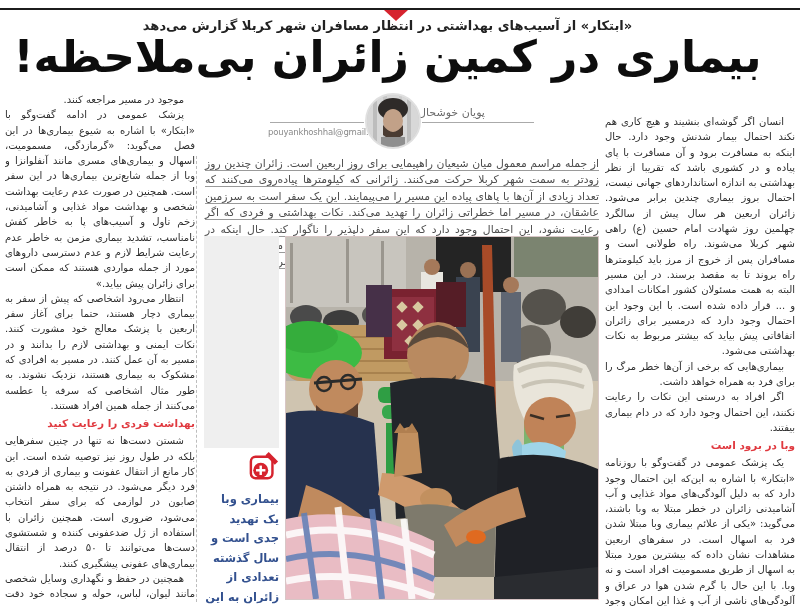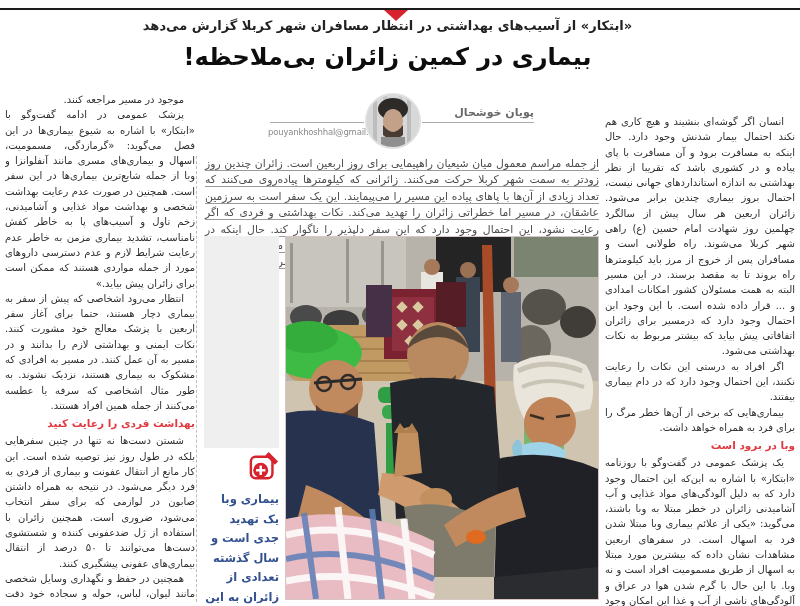--- a/index.html
+++ b/index.html
@@ -11,27 +11,27 @@
   }
   
   .top-rule { position:absolute; left:0; top:8px; width:800px; height:2px; background:#1c1c1c; }
   .red-tri {
     position:absolute; left:384px; top:10px; width:0; height:0;
     border-left:12px solid transparent; border-right:12px solid transparent;
     border-top:11px solid #d6232e;
   }
   .head-wrap { position:absolute; left:0; top:18px; width:775px; text-align:center; direction:rtl; }
   .kicker { font-size:13px; font-weight:bold; color:#222; letter-spacing:0; }
-  .headline { margin-top:6px; font-size:24px; line-height:36px; font-weight:900; color:#0d0d0d; }
+  .headline { margin-top:6px; font-size:44px; line-height:36px; font-weight:900; color:#0d0d0d; }
   
   .byline { position:absolute; left:268px; top:90px; width:268px; height:62px; }
   .byline .line-left  { position:absolute; left:2px;  top:32px; width:94px;  height:1px; background:#aaa; }
   .byline .line-right { position:absolute; left:154px; top:32px; width:112px; height:1px; background:#aaa; }
-  .byline .author { position:absolute; left:150px; top:16px; width:116px; text-align:right;
-                    font-size:11px; font-weight:bold; color:#6a6a6a; direction:rtl; }
+  .byline .author { position:absolute; left:150px; top:16px; width:116px; text-align:left;
+                    font-size:11px; font-weight:normal; color:#6a6a6a; direction:rtl; }
   .byline .email { position:absolute; left:0; top:37px; width:98px; text-align:center;
                    font-size:8.5px; color:#8a8a8a; letter-spacing:-0.2px; }
   .avatar { position:absolute; left:97px; top:3px; width:56px; height:56px; border-radius:50%;
             overflow:hidden; border:2px solid #e0e0e0; background:#cfcfcf; }
   
   .col { position:absolute; top:92px; width:190px; height:512px; overflow:hidden;
          direction:rtl; text-align:justify; color:#2e2e2e; }
   .col-right { right:5px;margin-top:22px; }
   .col-left  { left:5px;  }
   .para { font-size:10px; line-height:15.3px; text-indent:11px; }
@@ -84,22 +84,22 @@
       </svg>
     </div>
   </div>
 
   <div class="divider"></div>
 
   <div class="lede">از جمله مراسم معمول میان شیعیان راهپیمایی برای روز اربعین است. زائران چندین روز زودتر به سمت شهر کربلا حرکت می‌کنند. زائرانی که کیلومترها پیاده‌روی می‌کنند که تعداد زیادی از آن‌ها با پاهای پیاده این مسیر را می‌پیمایند. این یک سفر است به سرزمین عاشقان، در مسیر اما خطراتی زائران را تهدید می‌کند. نکات بهداشتی و فردی که اگر رعایت نشود، این احتمال وجود دارد که این سفر دلپذیر را ناگوار کند. حال اینکه در شرایطی که کشور عراق در آن قرار دارد احتمال ابتلا به بیماری‌های مختلفی نیز وجود دارد. در گزارش پیش رو نکات سلامتی و بهداشتی پیاده‌روی اربعین را مرور خواهیم کرد.</div>
 
   <div class="col col-right">
       <div class="para">انسان اگر گوشه‌ای بنشیند و هیچ کاری هم نکند احتمال بیمار شدنش وجود دارد. حال اینکه به مسافرت برود و آن مسافرت با پای پیاده و در کشوری باشد که تقریبا از نظر بهداشتی به اندازه استانداردهای جهانی نیست، احتمال بروز بیماری چندین برابر می‌شود. زائران اربعین هر سال پیش از سالگرد چهلمین روز شهادت امام حسین (ع) راهی شهر کربلا می‌شوند. راه طولانی است و مسافران پس از خروج از مرز باید کیلومترها راه بروند تا به مقصد برسند. در این مسیر البته به همت مسئولان کشور امکانات امدادی و ... قرار داده شده است. با این وجود این احتمال وجود دارد که درمسیر برای زائران اتفاقاتی پیش بیاید که بیشتر مربوط به نکات بهداشتی می‌شود.</div>
+      <div class="para">بیماری‌هایی که برخی از آن‌ها خطر مرگ را برای فرد به همراه خواهد داشت.</div>
       <div class="para">اگر افراد به درستی این نکات را رعایت نکنند، این احتمال وجود دارد که در دام بیماری بیفتند.</div>
-      <div class="para">بیماری‌هایی که برخی از آن‌ها خطر مرگ را برای فرد به همراه خواهد داشت.</div>
       <div class="subhead">وبا در برود است</div>
       <div class="para">یک پزشک عمومی در گفت‌وگو با روزنامه «ابتکار» با اشاره به این‌که این احتمال وجود دارد که به دلیل آلودگی‌های مواد غذایی و آب آشامیدنی زائران در خطر مبتلا به وبا باشند، می‌گوید: «یکی از علائم بیماری وبا مبتلا شدن فرد به اسهال است. در سفرهای اربعین مشاهدات نشان داده که بیشترین مورد مبتلا به اسهال از طریق مسمومیت افراد است و نه وبا. با این حال با گرم شدن هوا در عراق و آلودگی‌های ناشی از آب و غذا این امکان وجود دارد که افراد به وبا مبتلا شوند.»</div>
       <div class="para">پیش از این نیز معاون اورژانس کشور به «میزان» گفته بود: «عموماً مشکلاتی نظیر اسهال وبایی در اثر آب‌های آلوده در خاک عراق در بین زوار دیده می‌شود. بیماری وبا یک تهدید جدی است و سال گذشته تعدادی بیمار در این رابطه داشتیم.»</div>
     </div>
 
   <div class="col col-left">
       <div class="para">موجود در مسیر مراجعه کنند.</div>
       <div class="para">پزشک عمومی در ادامه گفت‌وگو با «ابتکار» با اشاره به شیوع بیماری‌ها در این فصل می‌گوید: «گرمازدگی، مسمومیت، اسهال و بیماری‌های مسری مانند آنفلوانزا و وبا از جمله شایع‌ترین بیماری‌ها در این سفر است. همچنین در صورت عدم رعایت بهداشت شخصی و بهداشت مواد غذایی و آشامیدنی، زخم تاول و آسیب‌های پا به خاطر کفش نامناسب، تشدید بیماری مزمن به خاطر عدم رعایت شرایط لازم و عدم دسترسی داروهای مورد از جمله مواردی هستند که ممکن است برای زائران پیش بیاید.»</div>
       <div class="para">انتظار می‌رود اشخاصی که پیش از سفر به بیماری دچار هستند، حتما برای آغاز سفر اربعین با پزشک معالج خود مشورت کنند. نکات ایمنی و بهداشتی لازم را بدانند و در مسیر به آن عمل کنند. در مسیر به افرادی که مشکوک به بیماری هستند، نزدیک نشوند. به طور مثال اشخاصی که سرفه یا عطسه می‌کنند از جمله همین افراد هستند.</div>
       <div class="subhead">بهداشت فردی را رعایت کنید</div>

